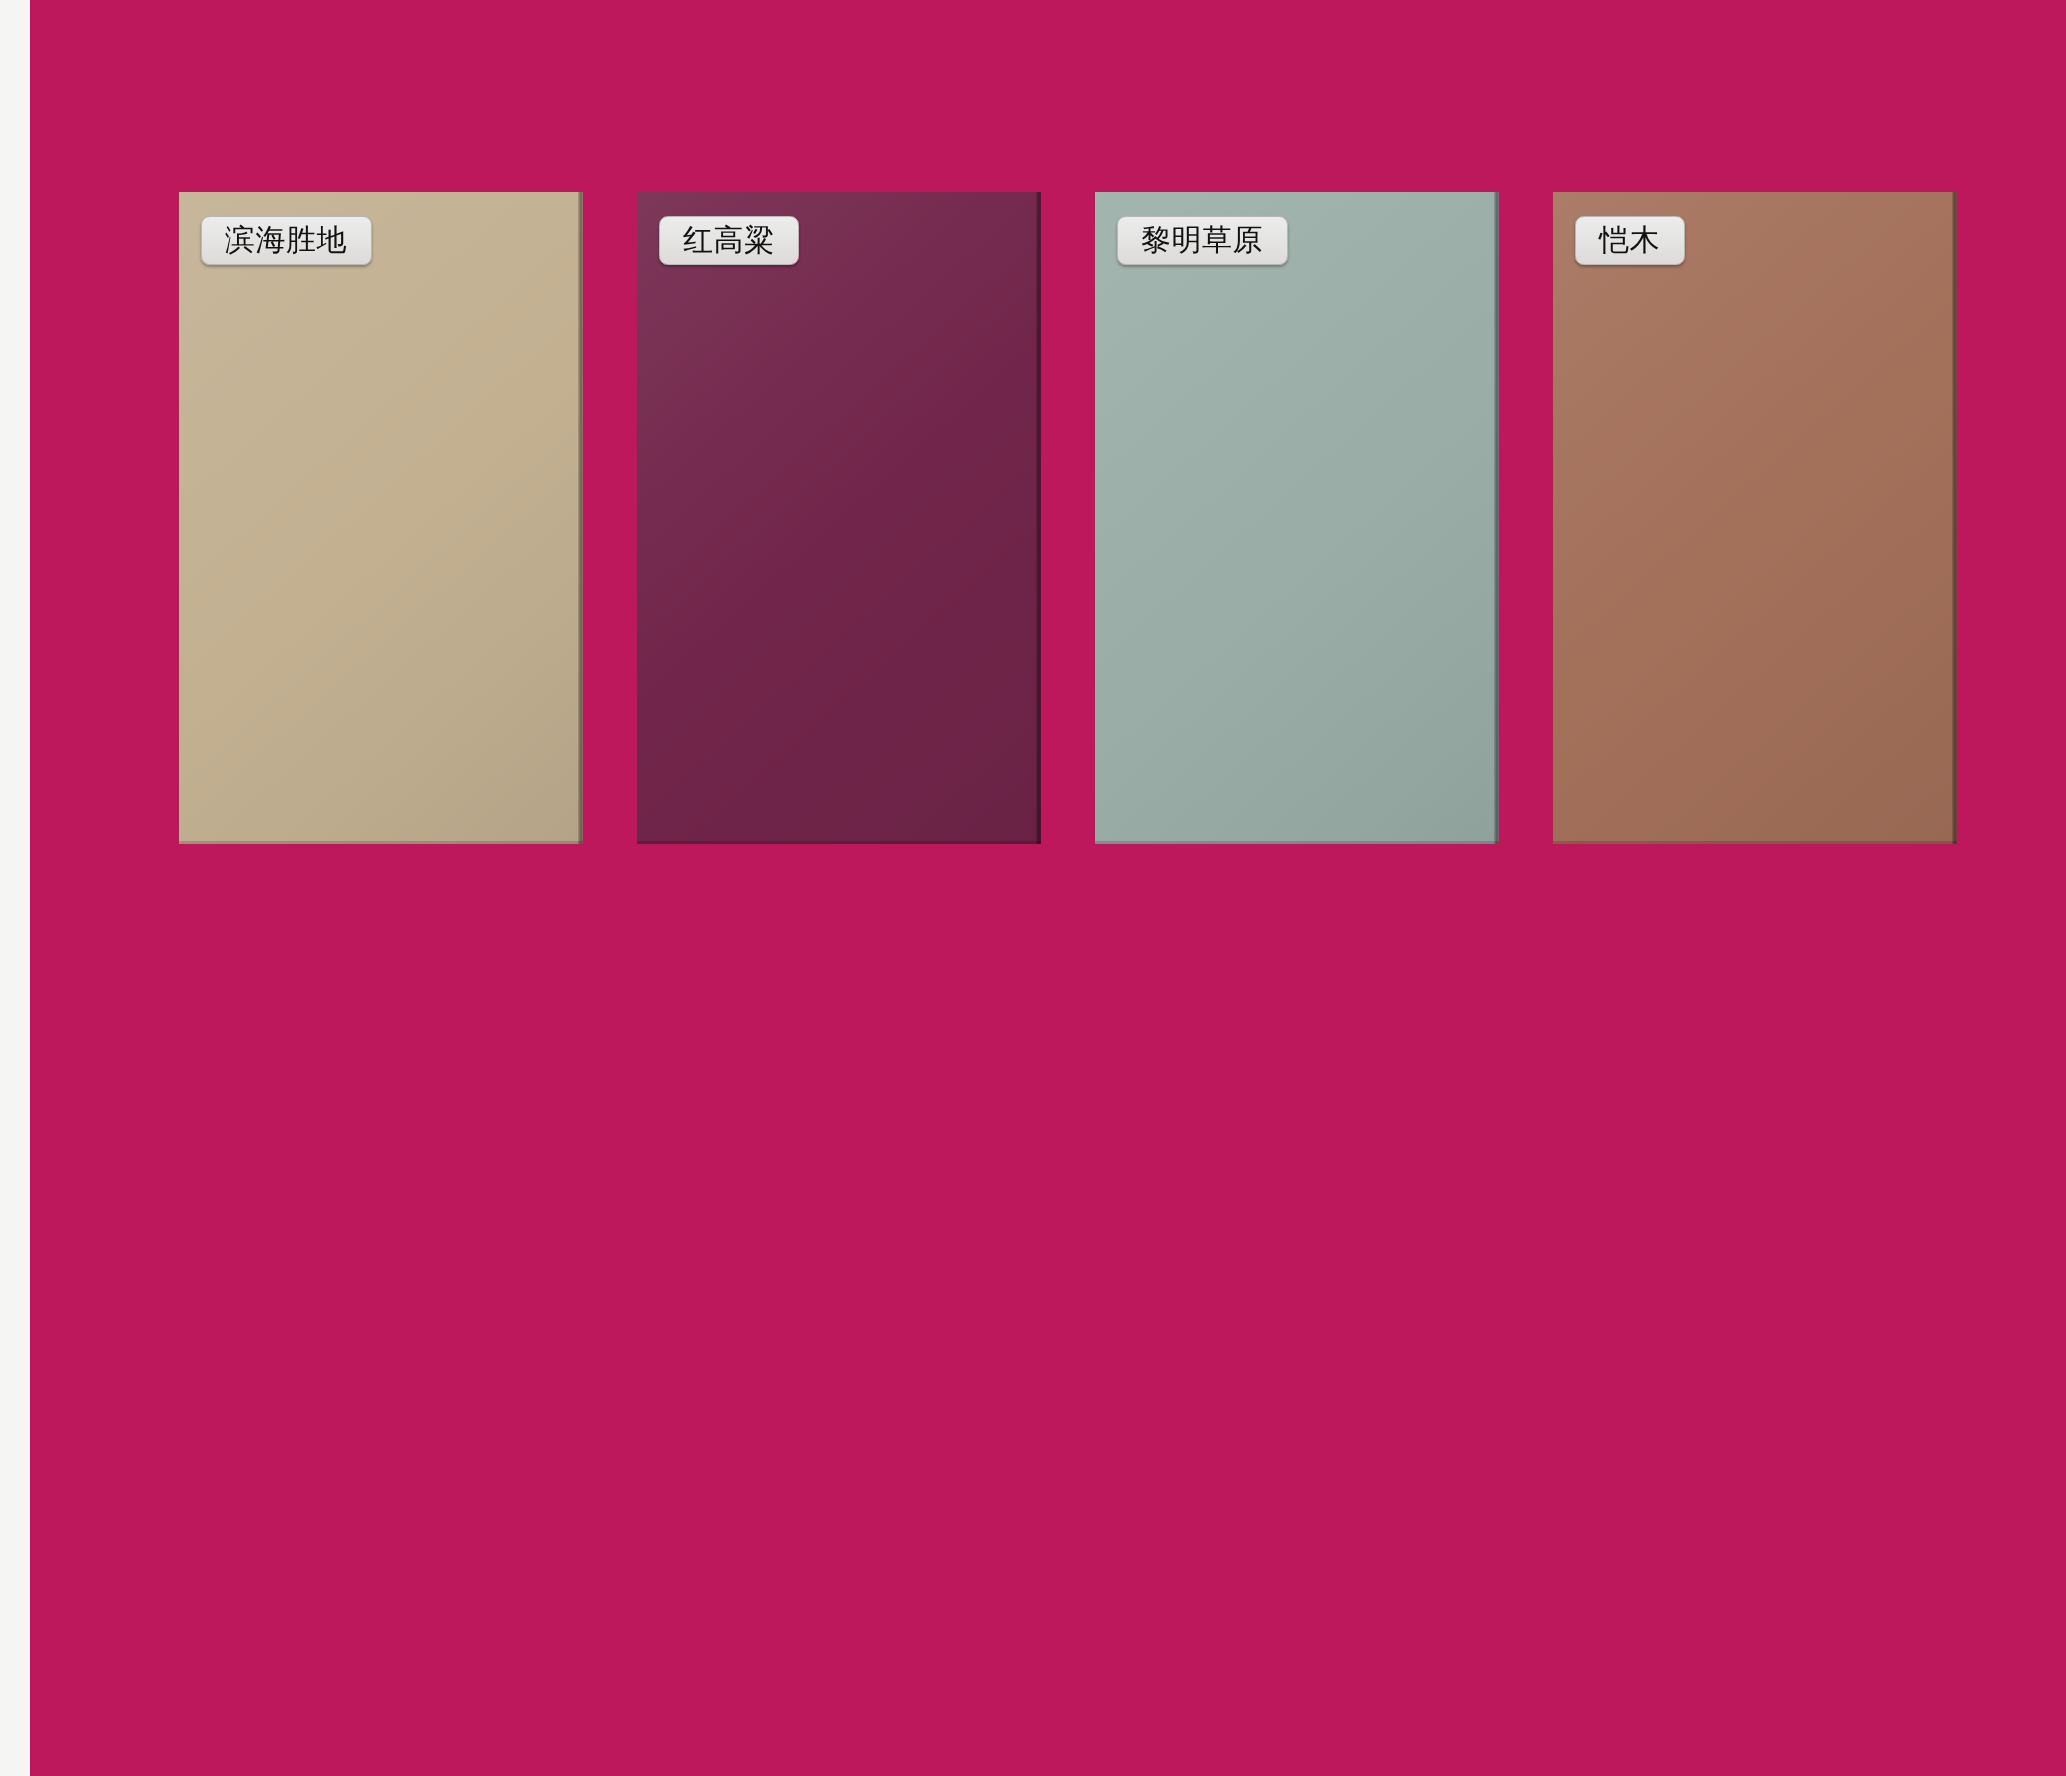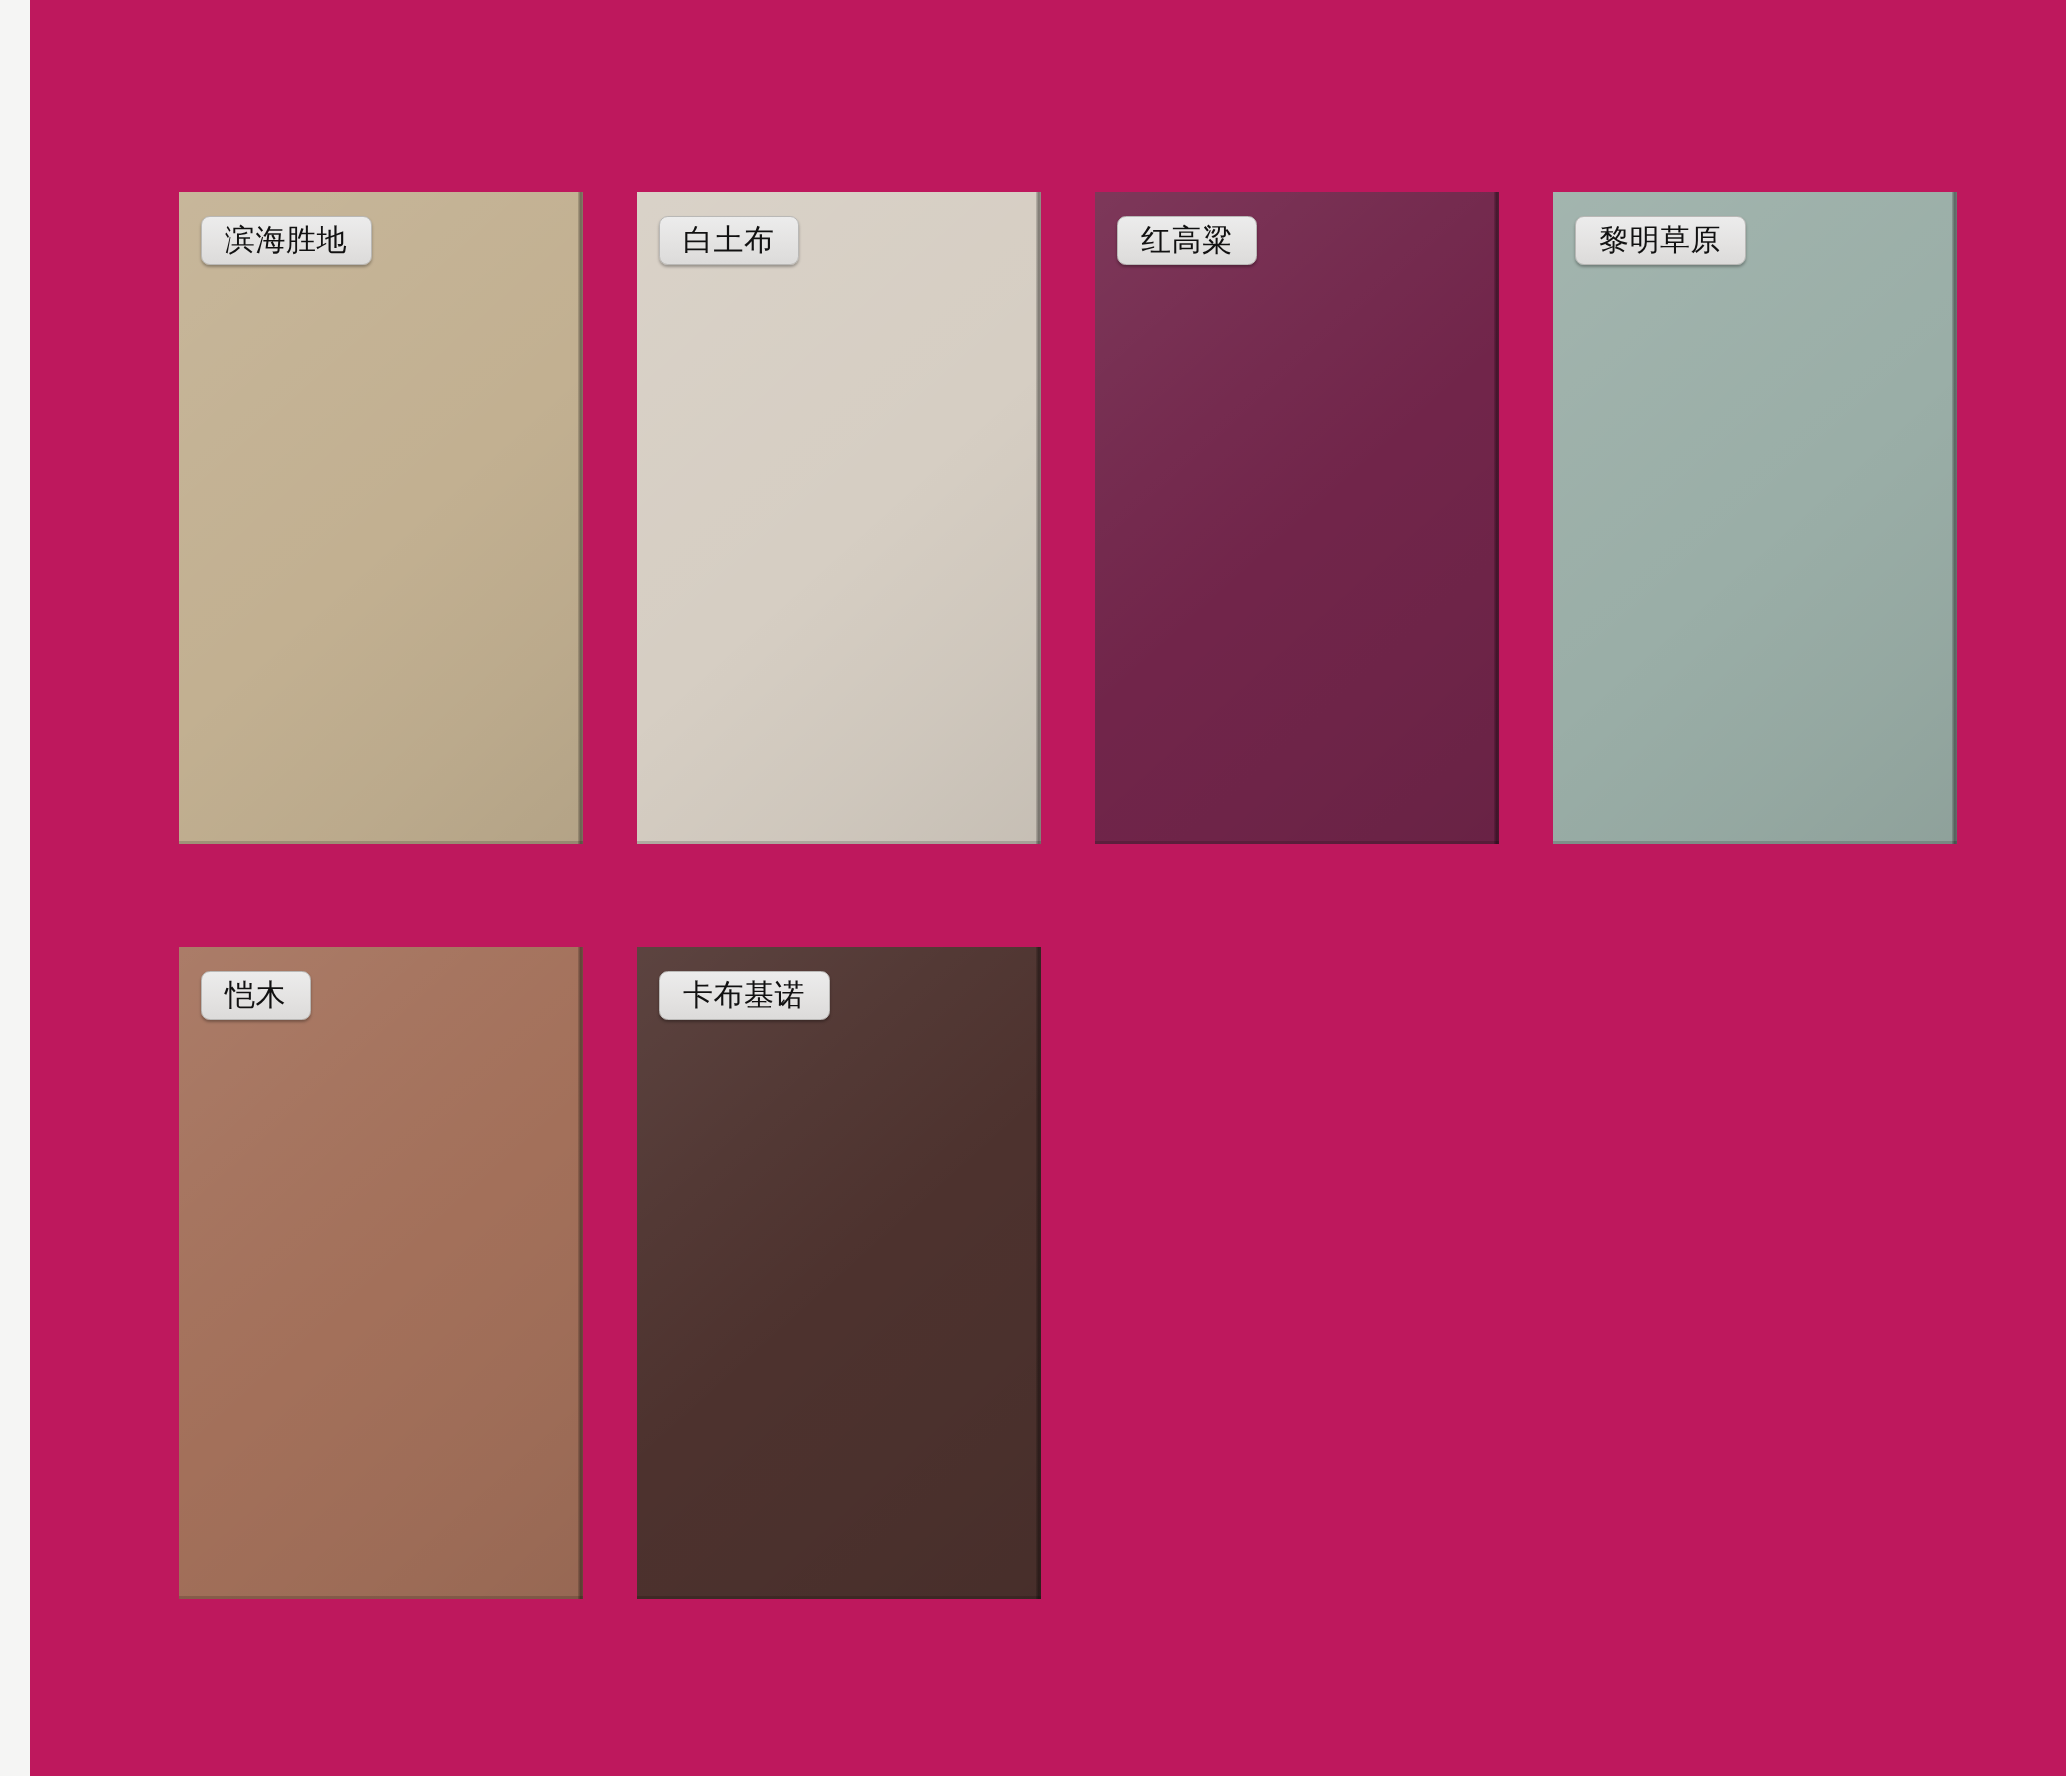--- a/index.html
+++ b/index.html
@@ -122,29 +122,20 @@
         <div class="swatch-color" style="background: rgb(194, 176, 145);"></div>
         <div class="swatch-sheen"></div>
         <div class="swatch-bottom"></div>
         <div class="swatch-edge"></div>
       </div>
       <div class="swatch-label">滨海胜地</div>
     </div>
 
 
 
-    <div class="swatch">
-      <div class="swatch-fill">
-        <div class="swatch-color" style="background: rgb(214, 206, 195);"></div>
-        <div class="swatch-sheen"></div>
-        <div class="swatch-bottom"></div>
-        <div class="swatch-edge"></div>
-      </div>
-      <div class="swatch-label">白土布</div>
-    </div>
 
     <div class="swatch">
       <div class="swatch-fill">
         <div class="swatch-color" style="background: rgb(113, 37, 74);"></div>
         <div class="swatch-sheen"></div>
         <div class="swatch-bottom"></div>
         <div class="swatch-edge"></div>
       </div>
       <div class="swatch-label">红高粱</div>
     </div>
@@ -162,25 +153,16 @@
     <div class="swatch">
       <div class="swatch-fill">
         <div class="swatch-color" style="background: rgb(163, 112, 90);"></div>
         <div class="swatch-sheen"></div>
         <div class="swatch-bottom"></div>
         <div class="swatch-edge"></div>
       </div>
       <div class="swatch-label">恺木</div>
     </div>
 
-    <div class="swatch">
-      <div class="swatch-fill">
-        <div class="swatch-color" style="background: rgb(77, 50, 46);"></div>
-        <div class="swatch-sheen"></div>
-        <div class="swatch-bottom"></div>
-        <div class="swatch-edge"></div>
-      </div>
-      <div class="swatch-label">卡布基诺</div>
-    </div>
 
   </div>
 </div>
 
 
 </body></html>

